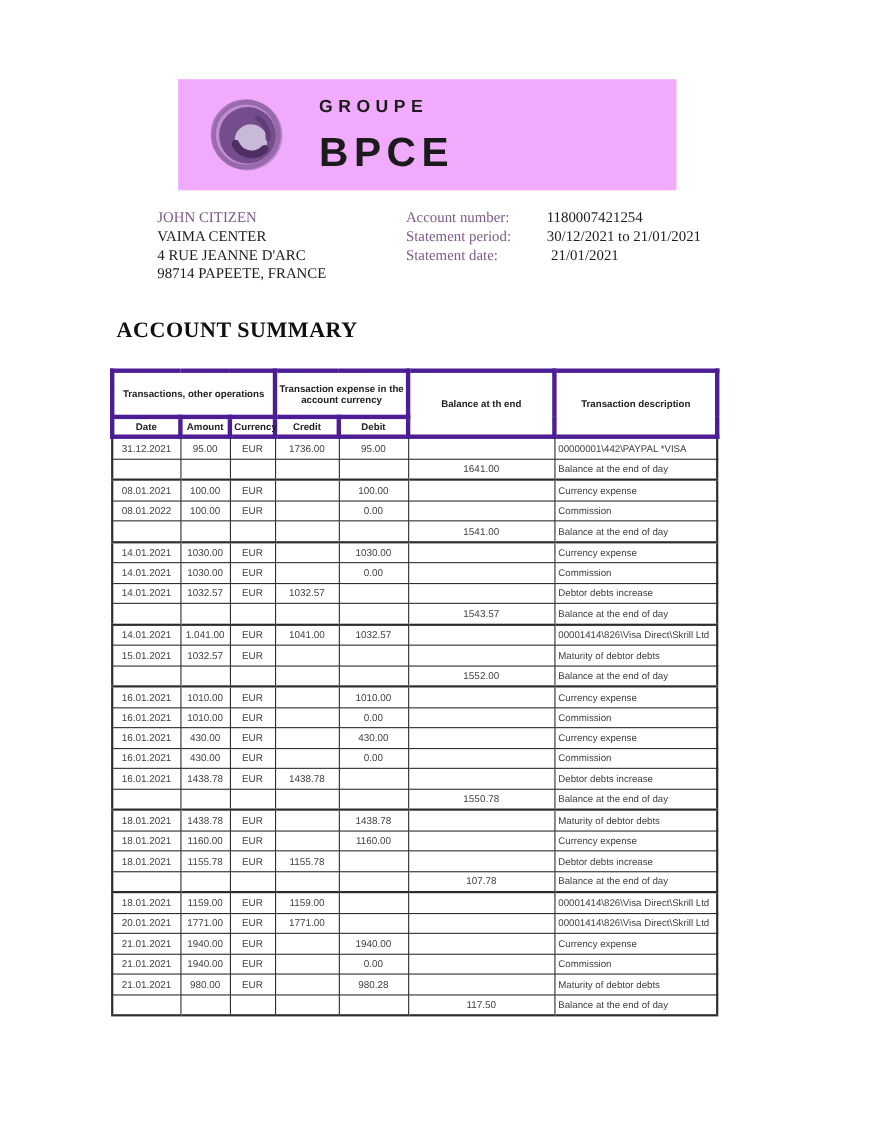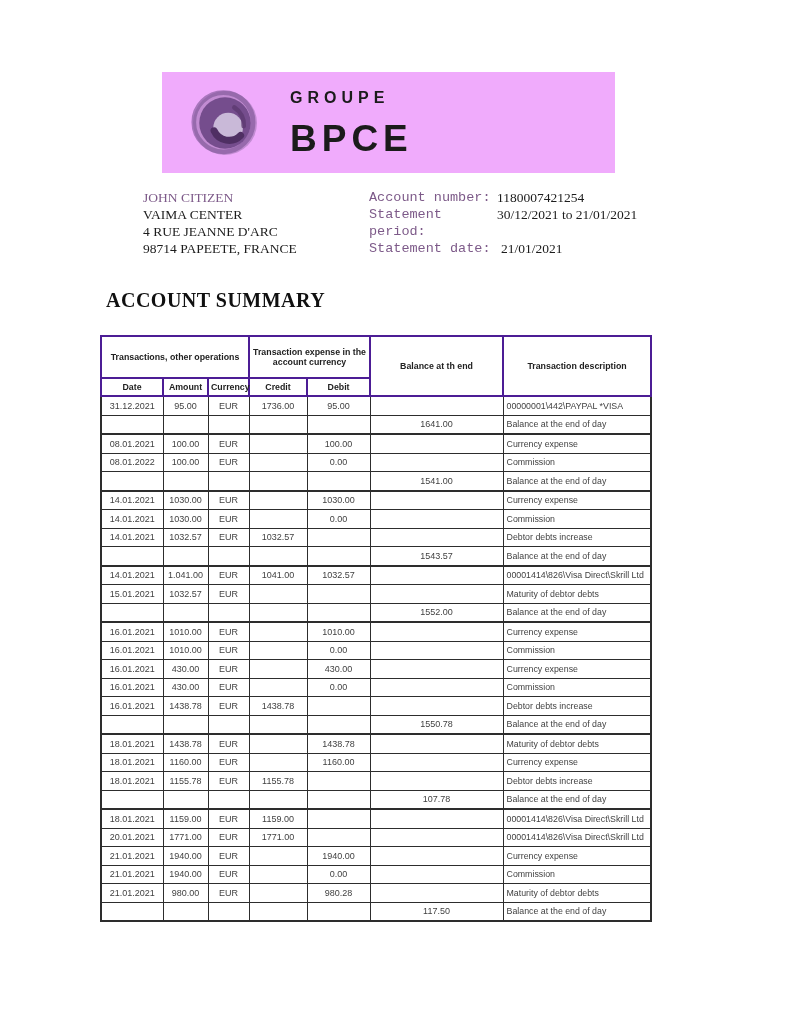--- a/index.html
+++ b/index.html
@@ -37,40 +37,40 @@
     position: absolute; left: 107px; top: 189px;
     font-size: 13.5px; line-height: 17px; color: #1c1c1c; margin-left: 36px;
   }
   .holder-name { color: #7d5a89; }
 
   .info-right {
     position: absolute; left: 369px; top: 189px;
     font-size: 13.5px; line-height: 17px; color: #1c1c1c;
   }
   .detail-row { display: flex; }
-  .detail-label { color: #7d5a89; width: 128px; flex: 0 0 auto; font-family: Liberation Mono, monospace; }
+  .detail-label { color: #7d5a89; width: 128px; flex: 0 0 auto; }
   .detail-value { color: #1c1c1c; }
 
   
   .section-title {
     position: absolute; left: 106px; top: 289px;
     font-size: 20px; font-weight: bold; color: #101010;
     letter-spacing: 0.5px;
   }
 
   
   table.statement {
     position: absolute; left: 100px; top: 335px;
     width: 550px;
     border-collapse: collapse;
     table-layout: fixed;
     font-family: "Liberation Sans", sans-serif;
   }
   table.statement th {
-    border: 2px solid #4c1d95;
+    border: 4px solid #4c1d95;
     font-size: 8.8px; font-weight: bold; color: #222;
     text-align: center; vertical-align: middle;
     padding: 0 2px;
   }
   tr.group-row { height: 42px; }
   tr.sub-row { height: 18px; }
   table.statement td {
     border: 1px solid #2d2d2d;
     font-size: 9px; color: #3f3f3f;
     text-align: center; vertical-align: middle;

